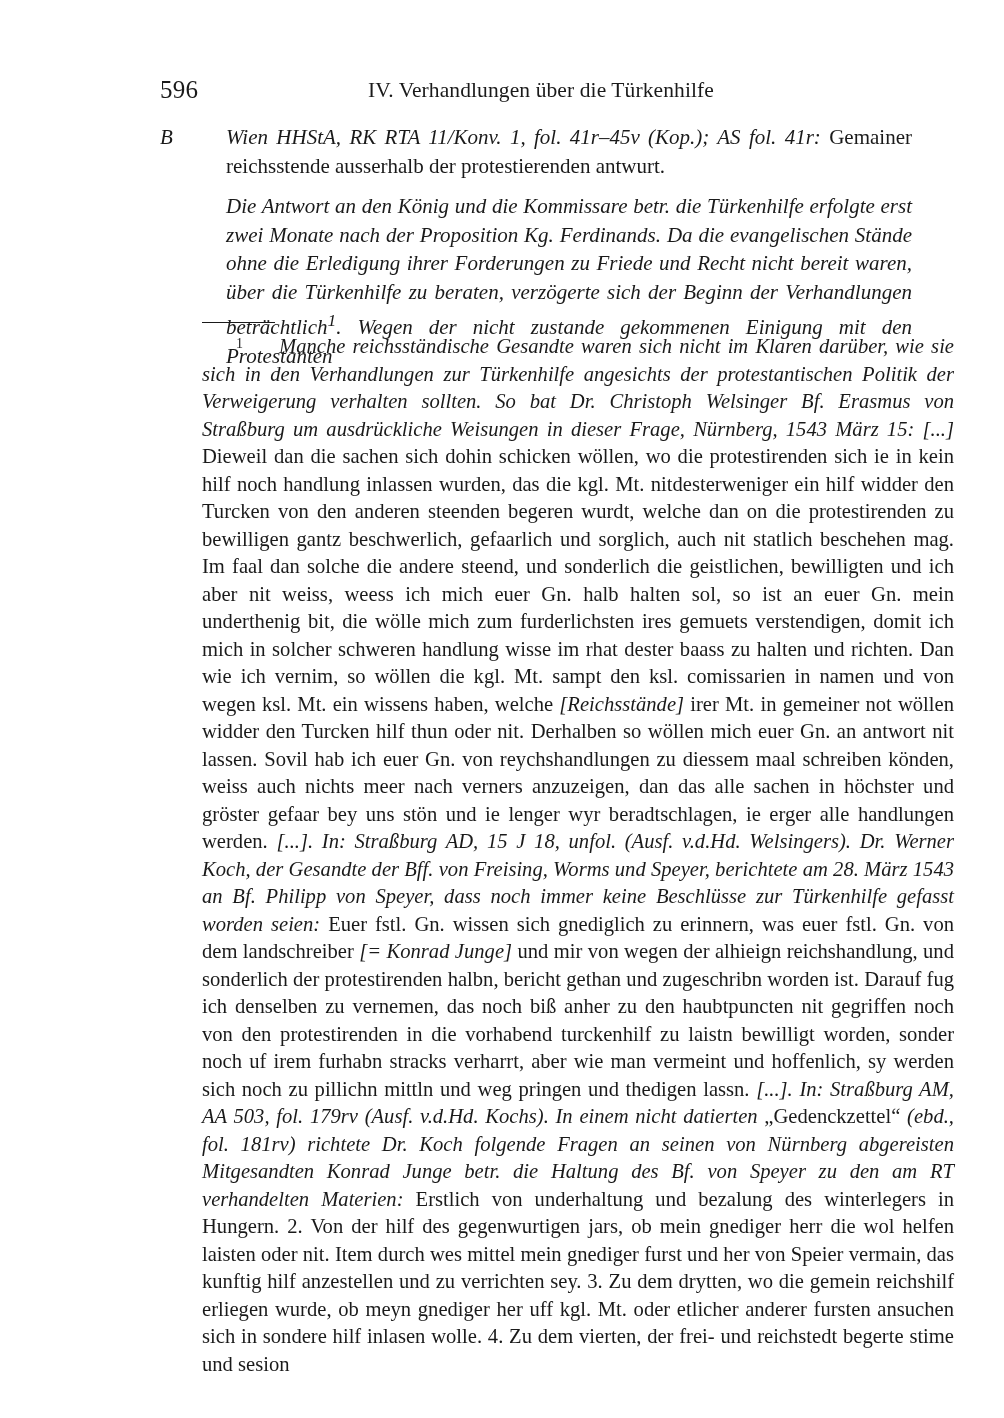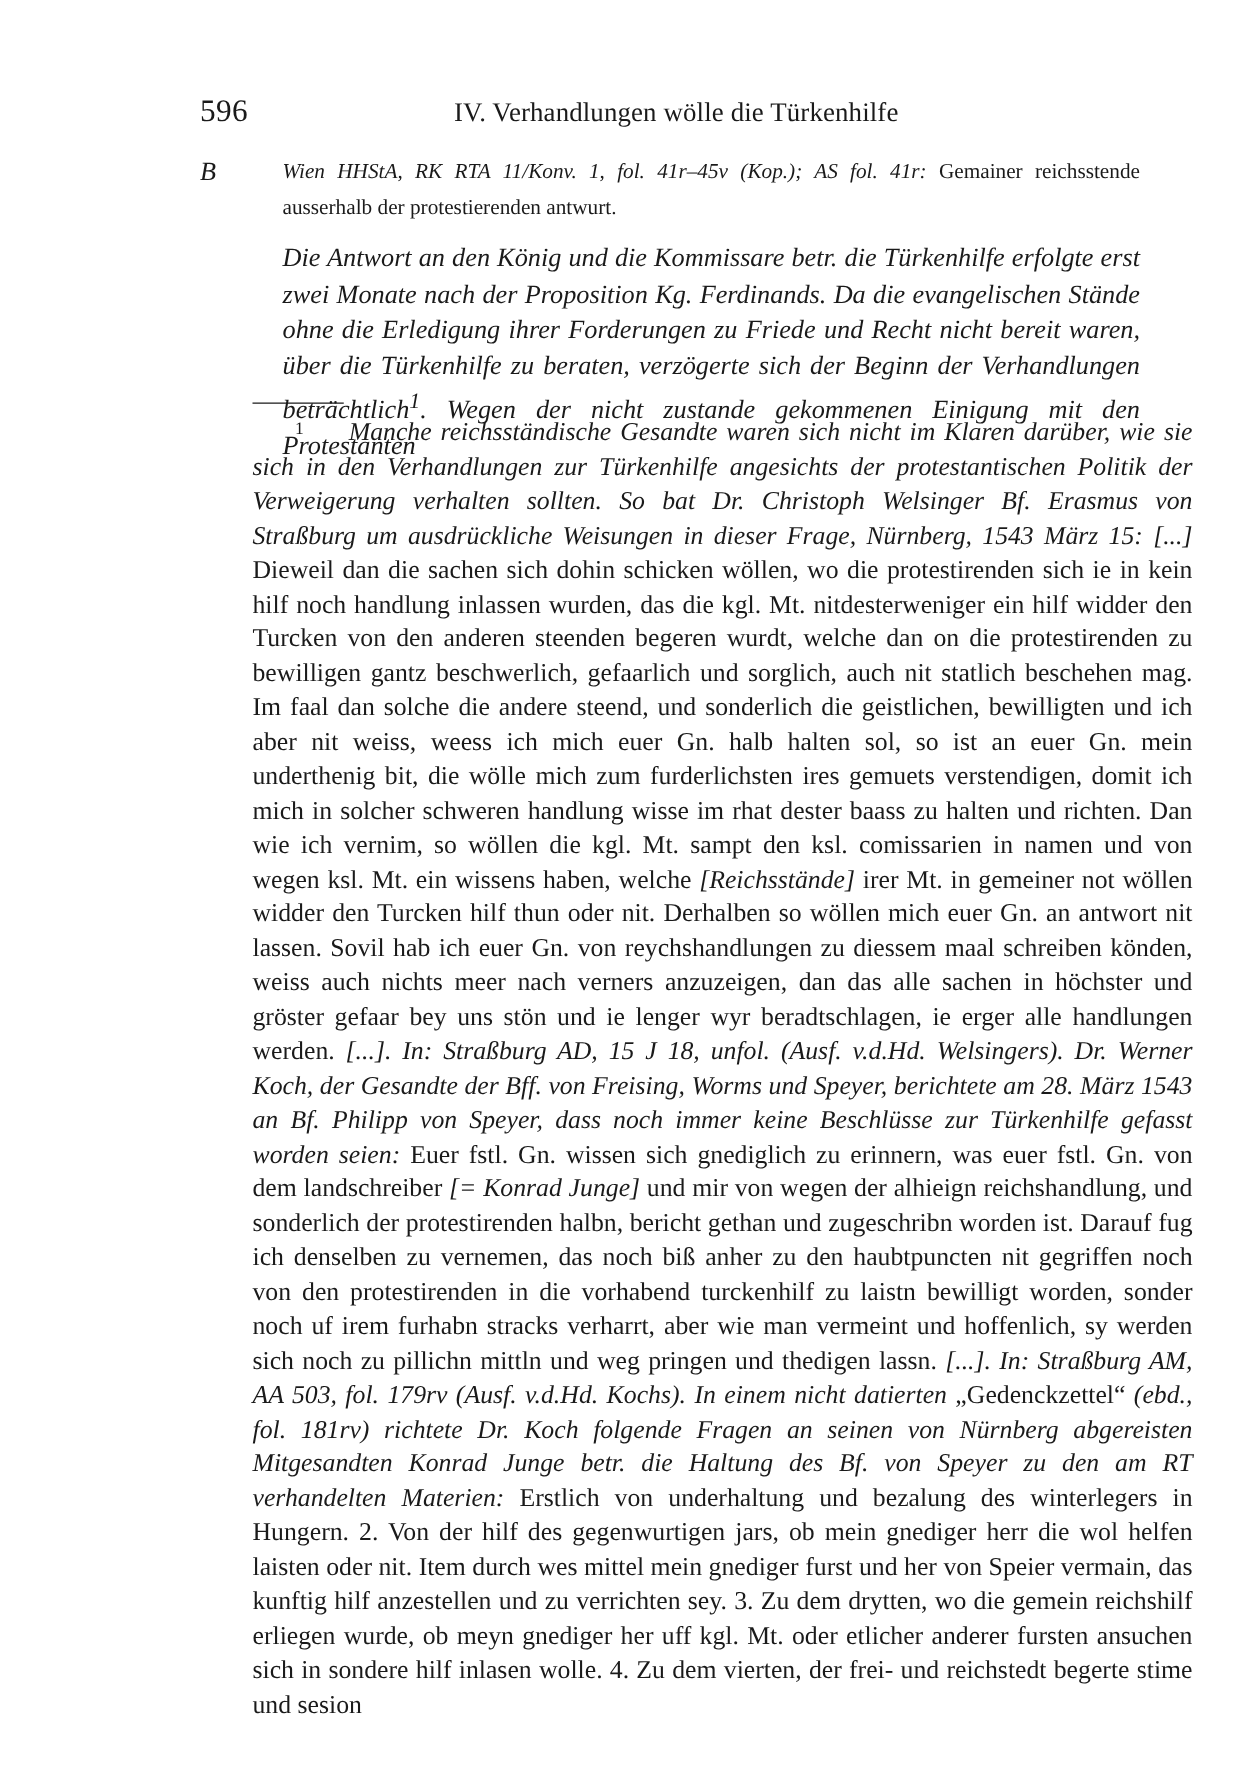--- a/index.html
+++ b/index.html
@@ -66,21 +66,21 @@
   .siglum {
     position: absolute;
     left: 0;
     top: 0;
     font-style: italic;
     font-size: 21px;
     line-height: 28.5px;
   }
   .siglum-body {
     margin-left: 66px;
-    font-size: 17px;
+    font-size: 21px;
     line-height: 28.5px;
     text-align: justify;
     text-align-last: left;
   }
 
   .intro {
     margin-left: 66px;
     font-size: 21px;
     line-height: 28.5px;
     font-style: italic;
@@ -122,21 +122,21 @@
   i, .it { font-style: italic; }
   .rom { font-style: normal; }
 </style>
 </head>
 <body>
 
 <div class="page">
 
   <div class="running-head">
     <div class="folio">596</div>
-    <div class="head-title">IV. Verhandlungen wölle die Türkenhilfe</div>
+    <div class="head-title">IV. Verhandlungen über die Türkenhilfe</div>
   </div>
 
   <div class="textblock">
 
     <div class="siglum-row">
       <span class="siglum">B</span>
       <div class="siglum-body"><i>Wien HHStA, RK RTA 11/Konv. 1, fol. 41r–45v (Kop.); AS fol. 41r:</i><span> Gemainer reichsstende ausserhalb der protestierenden antwurt.</span></div>
     </div>
 
     <div class="intro"><span>Die Antwort an den König und die Kommissare betr. die Türkenhilfe erfolgte erst zwei Monate nach der Proposition Kg. Ferdinands. Da die evangelischen Stände ohne die Erledigung ihrer Forderungen zu Friede und Recht nicht bereit waren, über die Türkenhilfe zu beraten, verzögerte sich der Beginn der Verhandlungen beträchtlich</span><sup>1</sup><span>. Wegen der nicht zustande gekommenen Einigung mit den Protestanten</span></div>

